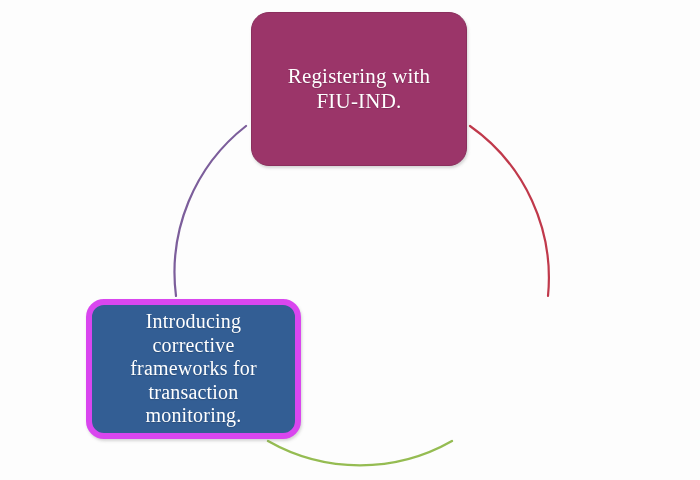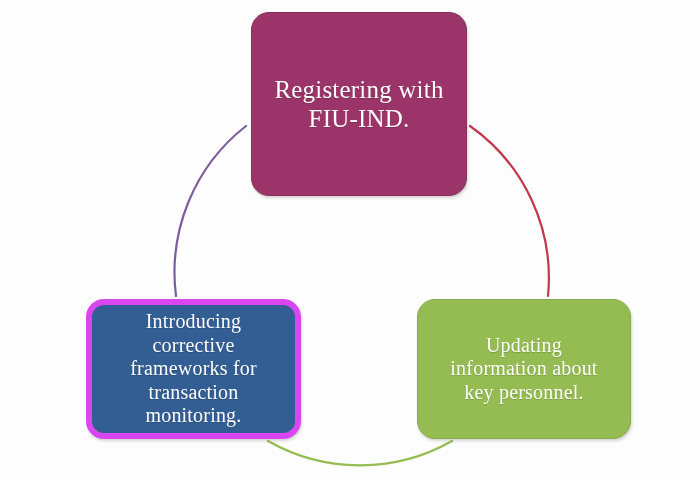--- a/index.html
+++ b/index.html
@@ -44,24 +44,24 @@
   .node-label {
     display: block;
     padding: 0 8px;
     white-space: pre-line;
     text-shadow: 0 1px 1px rgba(0,0,0,0.18);
   }
   #node-register {
     left: 251px;
     top: 12px;
     width: 216px;
-    height: 184px;
+    height: 154px;
     background: #9B3569;
     border: 1px solid #8a2f5d;
-    font-size: 25px;
+    font-size: 21px;
   }
   #node-corrective {
     left: 86px;
     top: 299px;
     width: 215px;
     height: 140px;
     background: #335E94;
     border: 6px solid #d946ef;
     font-size: 20px;
   }
@@ -95,19 +95,14 @@
   </div>
 
   <div class="node-box" id="node-corrective">
     <span class="node-label">Introducing
 corrective
 frameworks for
 transaction
 monitoring.</span>
   </div>
 
-  <div class="node-box" id="node-updating">
-    <span class="node-label">Updating
-information about
-key personnel.</span>
-  </div>
 
 </div>
 
 </body></html>

